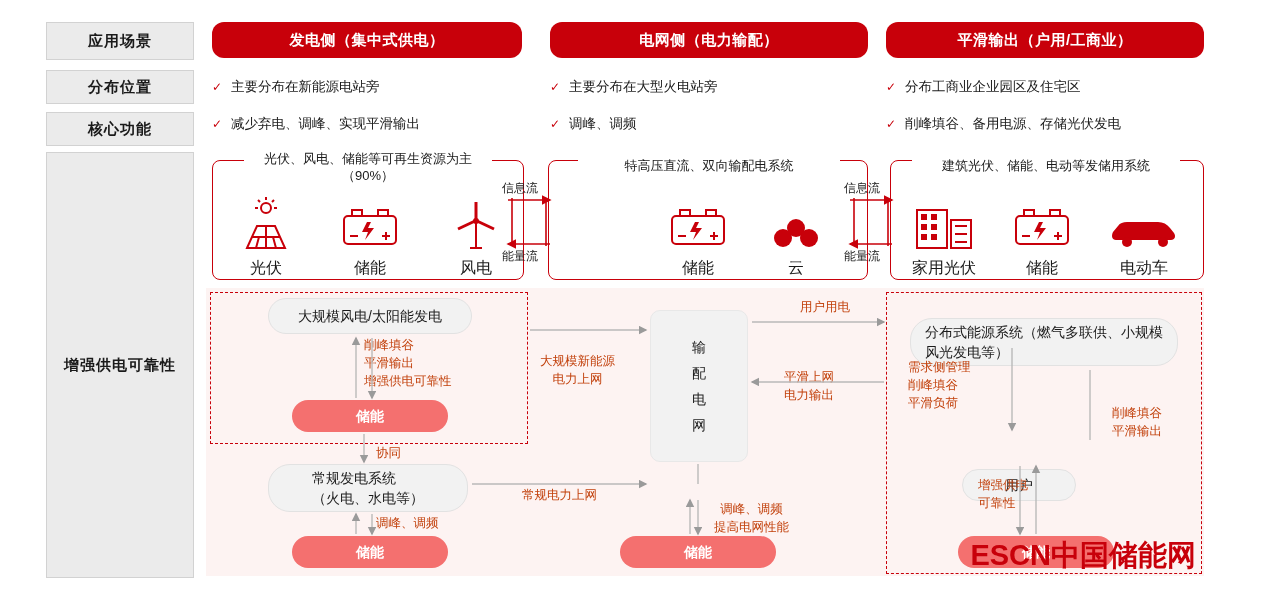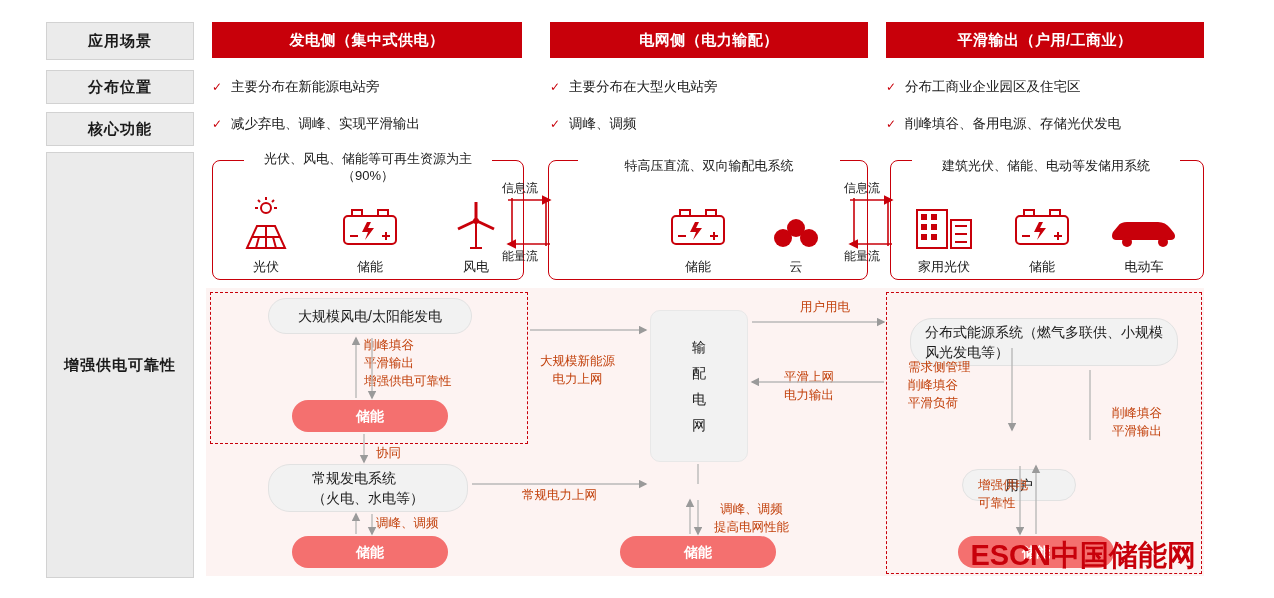--- a/index.html
+++ b/index.html
@@ -39,21 +39,21 @@
   
   .redbar {
     position: absolute;
     background: #c8000a;
     color: #ffffff;
     font-weight: bold;
     font-size: 15px;
     display: flex;
     align-items: center;
     justify-content: center;
-    border-radius: 0;
+    border-radius: 12px;
     letter-spacing: 0.5px;
   }
   #bar-gen  { left: 212px; top: 22px; width: 310px; height: 36px; }
   #bar-grid { left: 550px; top: 22px; width: 318px; height: 36px; }
   #bar-user { left: 886px; top: 22px; width: 318px; height: 36px; }
 
   
   .bullet {
     position: absolute;
     font-size: 13.5px;
@@ -104,21 +104,21 @@
     width: 96px;
     text-align: center;
   }
   .iconcell .glyph {
     height: 56px;
     display: flex;
     align-items: flex-end;
     justify-content: center;
   }
   .iconcell .cap {
-    font-size: 13px;
+    font-size: 16px;
     color: #1a1a1a;
     margin-top: 6px;
   }
   .flowlabel {
     position: absolute;
     font-size: 12px;
     color: #1a1a1a;
     white-space: nowrap;
   }
 

